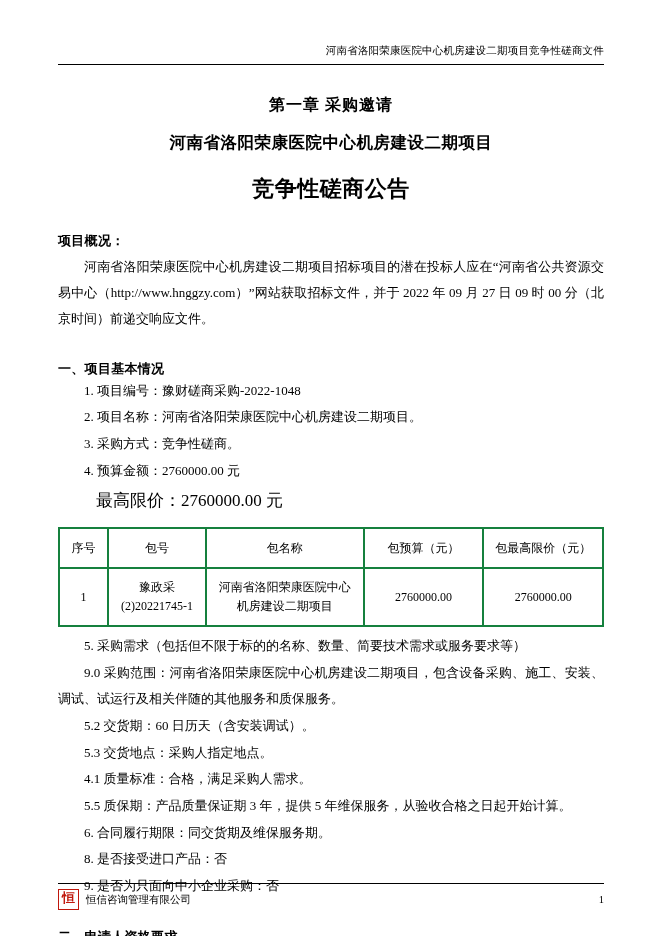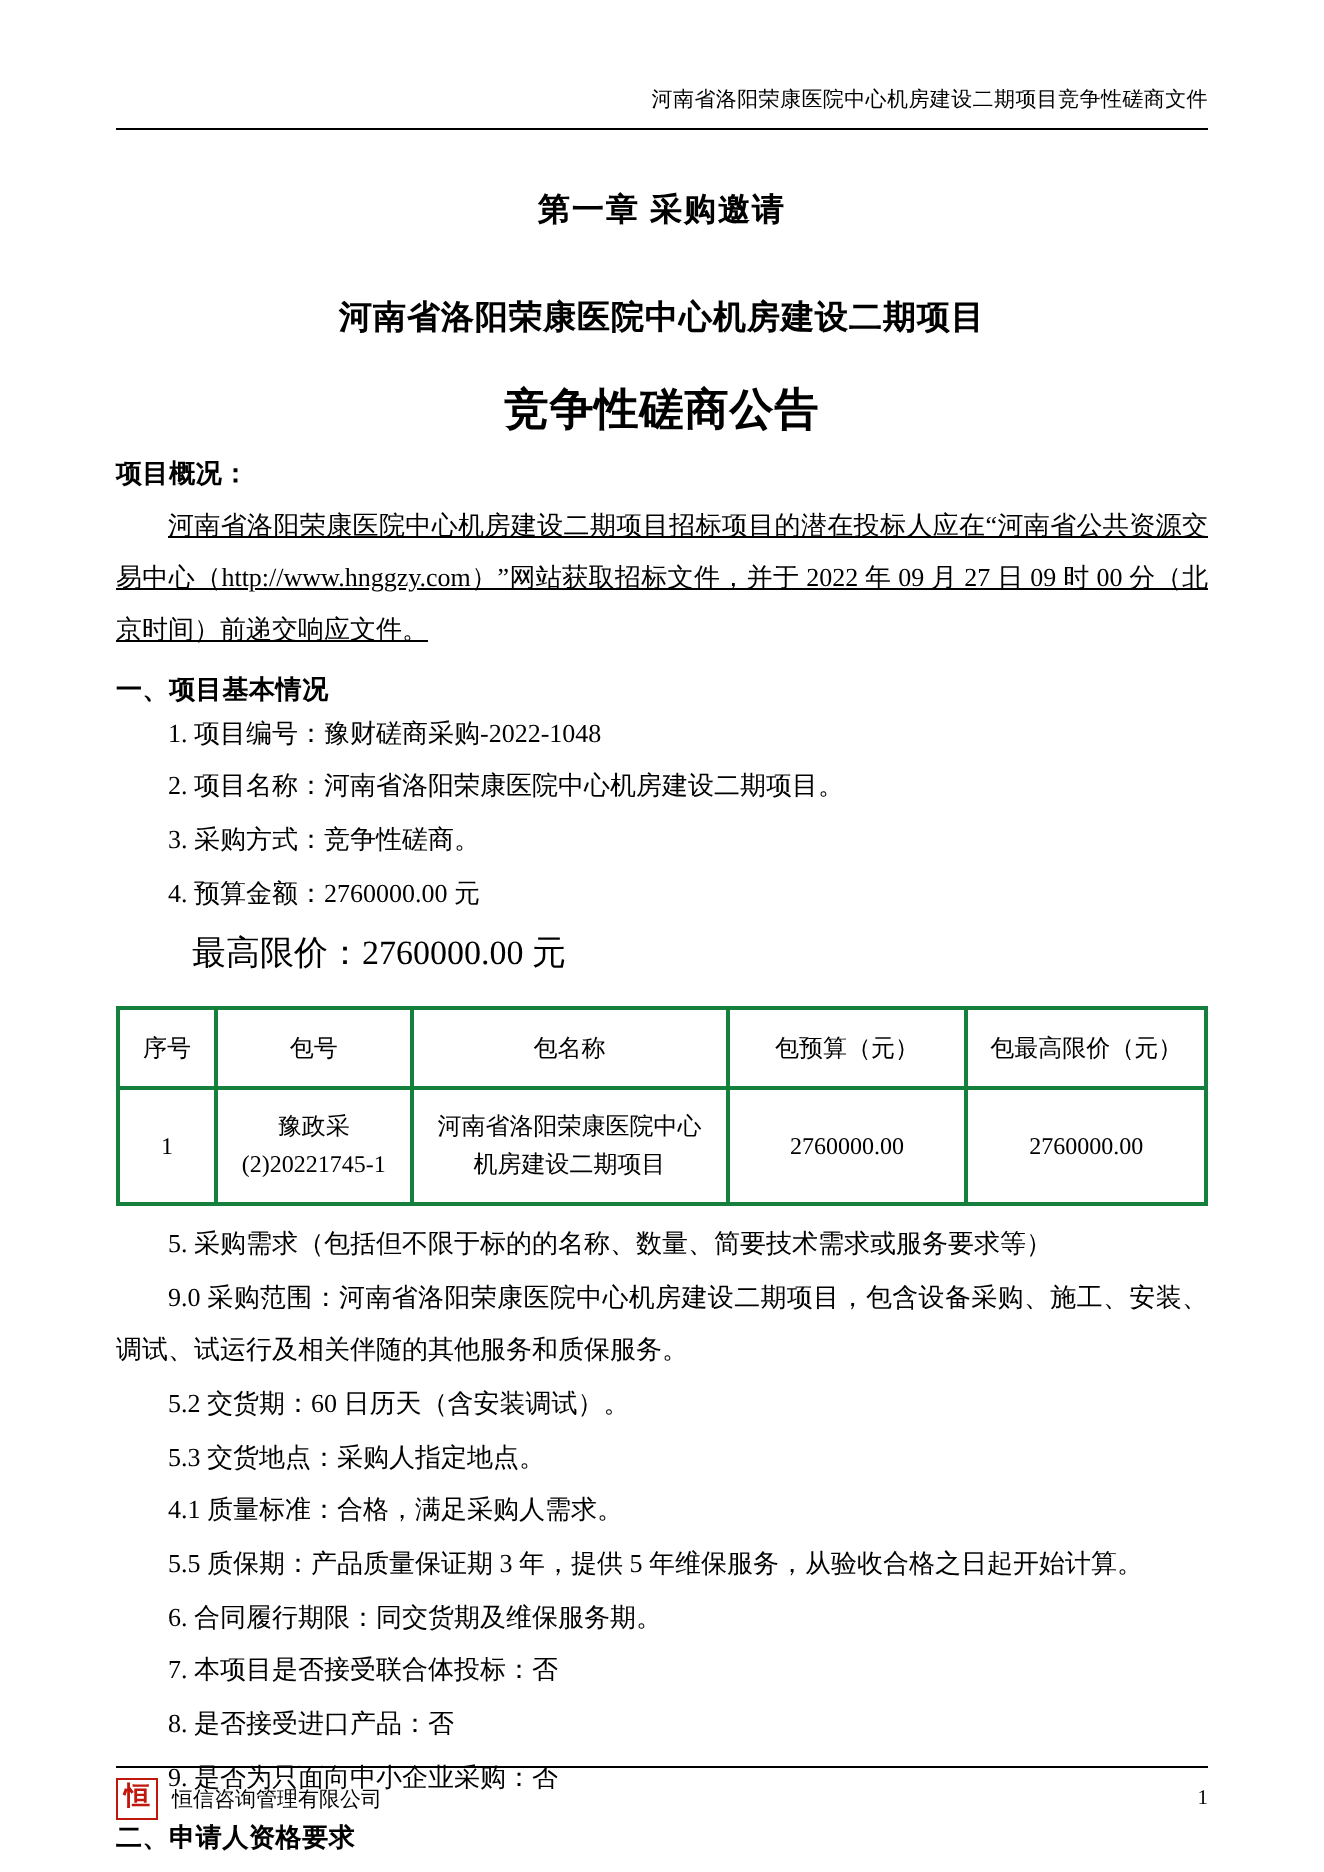--- a/index.html
+++ b/index.html
@@ -42,44 +42,43 @@
     font-size: 16px;
     font-weight: bold;
     letter-spacing: 1px;
     margin-top: 30px;
   }
   .project-title {
     text-align: center;
     font-size: 16.5px;
     font-weight: bold;
     letter-spacing: 0.5px;
-    margin-top: 32px;
+    margin-top: 16px;
   }
   .sub-title {
     text-align: center;
     font-size: 22px;
     font-weight: bold;
     letter-spacing: 0.5px;
     margin-top: 20px;
   }
   
   .sec-head {
     font-size: 13px;
     font-weight: bold;
-    margin-top: 8px;
+    margin-top: 28px;
     letter-spacing: 0.3px;
   }
   .para {
     font-size: 13px;
     line-height: 2.0;
     text-align: justify;
     text-justify: inter-ideograph;
     margin-top: 4px;
     text-indent: 26px;
-    text-decoration: underline;
   }
   .item {
     font-size: 13px;
     line-height: 2.05;
     text-indent: 26px;
   }
   .item-sub {
     font-size: 13px;
     line-height: 2.05;
     text-indent: 26px;
@@ -209,21 +208,20 @@
     </tbody>
   </table>
 
   <div class="item">5. 采购需求（包括但不限于标的的名称、数量、简要技术需求或服务要求等）</div>
   <div class="item-sub">9.0 采购范围：河南省洛阳荣康医院中心机房建设二期项目，包含设备采购、施工、安装、调试、试运行及相关伴随的其他服务和质保服务。</div>
   <div class="item">5.2 交货期：60 日历天（含安装调试）。</div>
   <div class="item">5.3 交货地点：采购人指定地点。</div>
   <div class="item">4.1 质量标准：合格，满足采购人需求。</div>
   <div class="item">5.5 质保期：产品质量保证期 3 年，提供 5 年维保服务，从验收合格之日起开始计算。</div>
   <div class="item">6. 合同履行期限：同交货期及维保服务期。</div>
-  <div class="item">7. 本项目是否接受联合体投标：否</div>
   <div class="item">8. 是否接受进口产品：否</div>
   <div class="item">9. 是否为只面向中小企业采购：否</div>
 
   <div class="sec-head">二、申请人资格要求</div>
 
   <div class="footer">
     <div class="footer-rule"></div>
     <div class="footer-row">
       <div class="footer-left">
         <div class="logo-box">恒</div>

